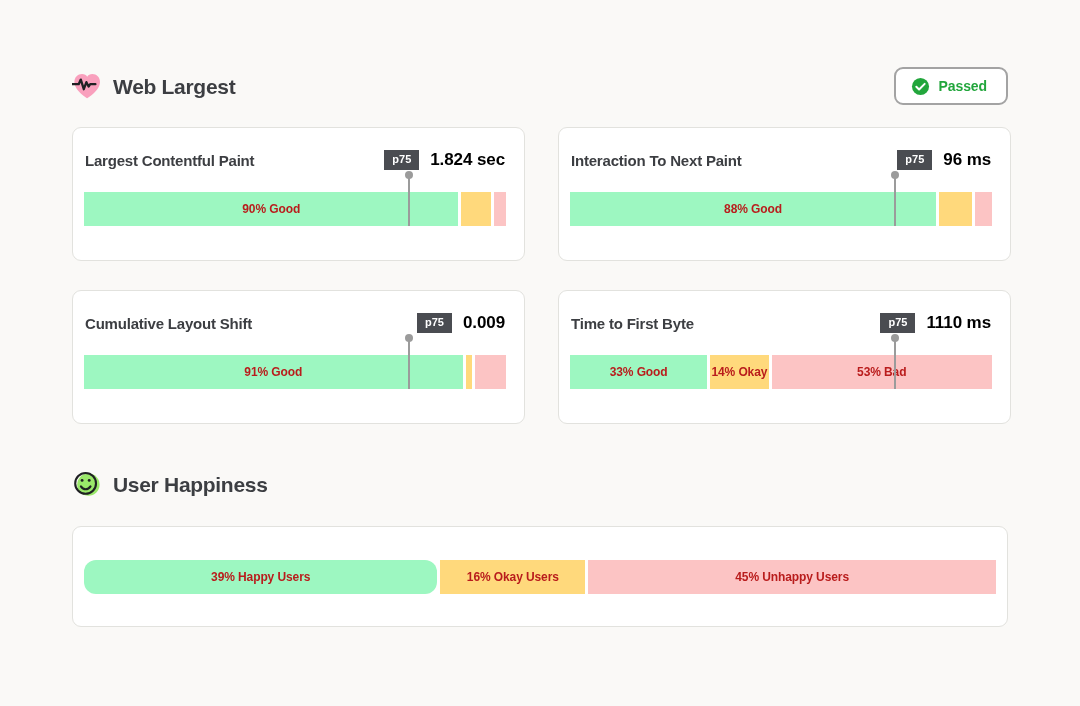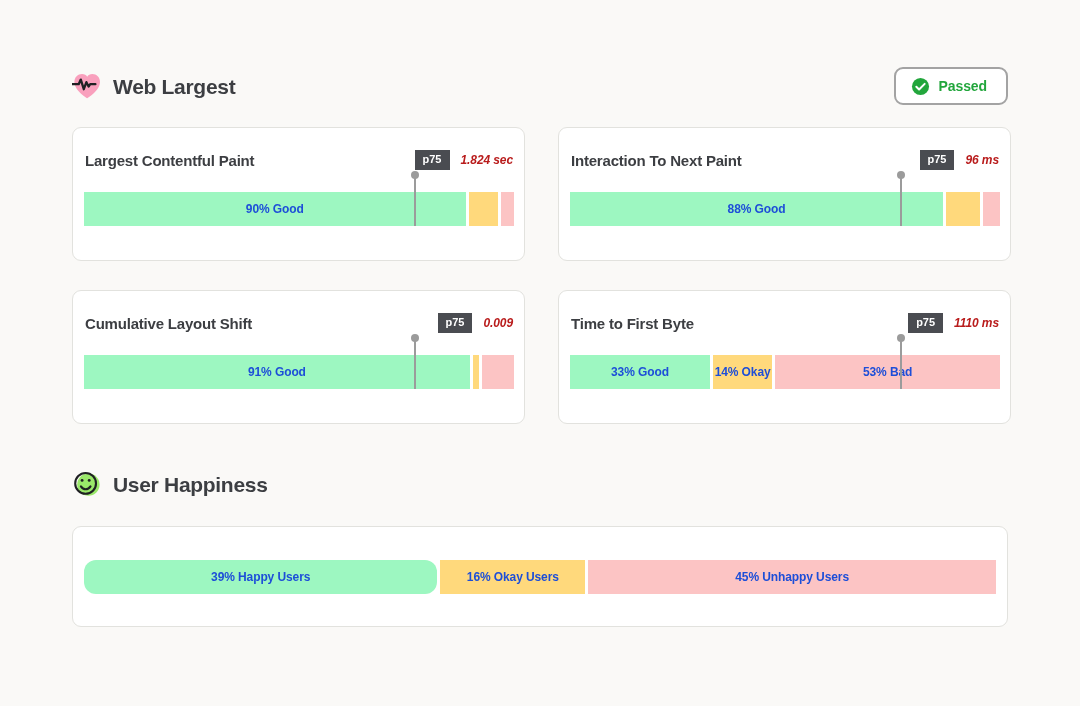--- a/index.html
+++ b/index.html
@@ -72,21 +72,21 @@
     column-gap: 33px;
     row-gap: 29px;
     margin-top: 21px;
   }
   .card {
     background: #ffffff;
     border: 1px solid #e2e2de;
     border-radius: 9px;
     box-sizing: border-box;
     height: 134px;
-    padding: 21px 10px 0 11px;
+    padding: 21px 18px 0 11px;
   }
   .card-head {
     display: flex;
     align-items: center;
     justify-content: space-between;
     padding: 0 1px 0 1px;
     height: 22px;
   }
   .card-title {
     font-size: 15px;
@@ -102,25 +102,24 @@
   .p75-pill {
     background: #4a4c51;
     color: #ffffff;
     font-size: 11px;
     font-weight: bold;
     border-radius: 0;
     padding: 4px 8px 5px 8px;
     line-height: 1;
   }
   .metric-value {
-    font-size: 12px;
-    font-weight: bold;
-    color: #b91c1c;
+    font-size: 17px;
+    font-weight: bold;
+    color: #000000;
     letter-spacing: -0.1px;
-    font-style: italic;
   }
 
   
   .bar-zone {
     position: relative;
     margin-top: 21px;
     height: 38px;
   }
   .bar {
     position: absolute;
@@ -138,21 +137,21 @@
     justify-content: center;
     box-sizing: border-box;
     overflow: hidden;
   }
   .seg-good { background: #9df7c1; }
   .seg-okay { background: #ffd97c; }
   .seg-bad  { background: #fcc4c4; }
   .seg-label {
     font-size: 12px;
     font-weight: bold;
-    color: #1d4ed8;
+    color: #b91c1c;
     white-space: nowrap;
     letter-spacing: -0.1px;
   }
 
   
   .pin {
     position: absolute;
     top: -18px;
     width: 2px;
     height: 52px;

